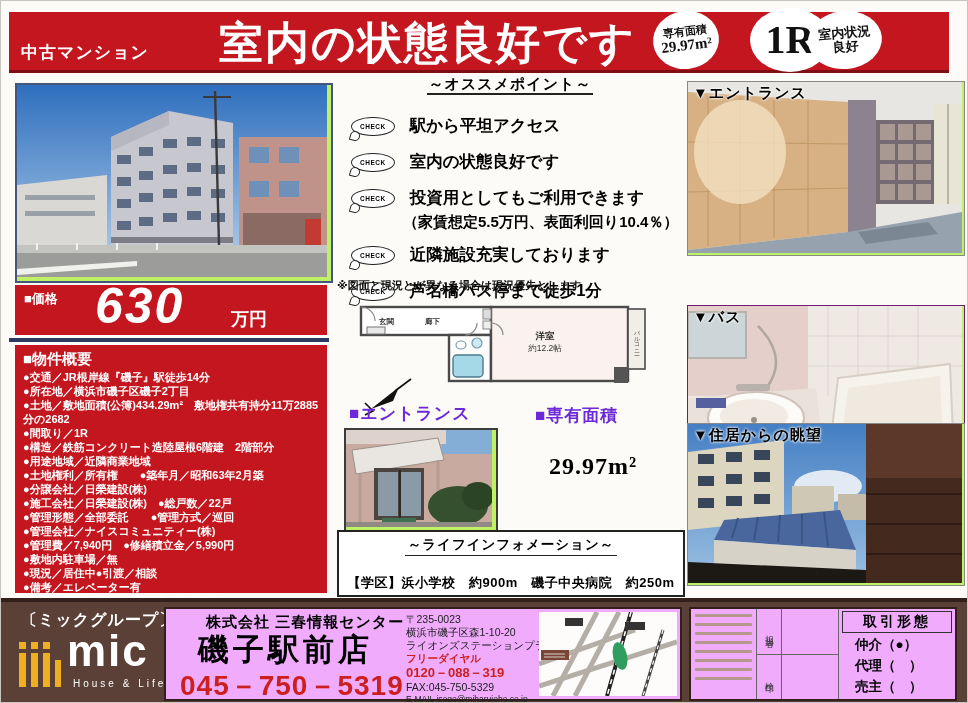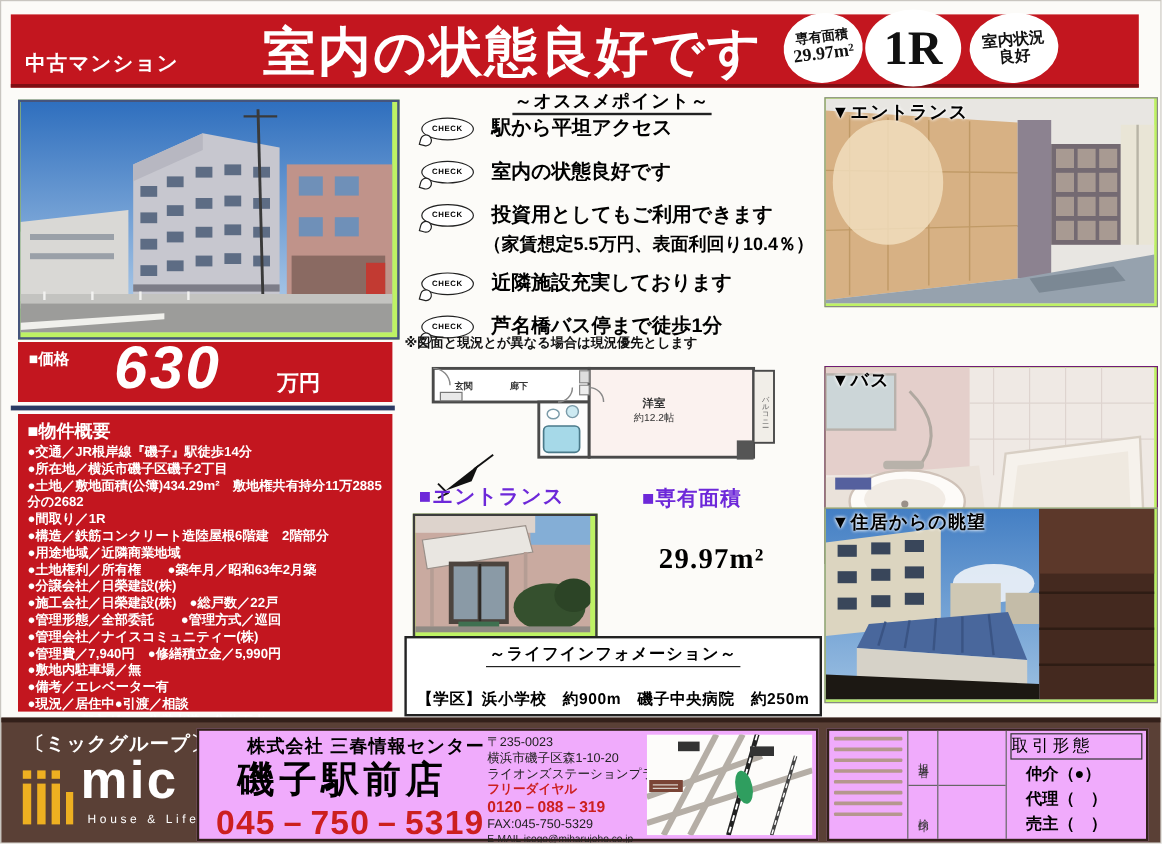--- a/index.html
+++ b/index.html
@@ -9,37 +9,37 @@
   
   .header-bar{position:absolute;left:8px;top:11px;width:940px;height:58px;background:#c3161f;border-bottom:3px solid #7e0e13;}
   .category{position:absolute;left:12px;bottom:6px;color:#fff;font-weight:bold;font-size:17px;letter-spacing:1px;}
   .main-title{position:absolute;left:210px;top:2px;color:#fff;font-size:44px;font-weight:bold;
               font-family:"Liberation Serif","DejaVu Serif",serif;letter-spacing:2px;white-space:nowrap;}
   .badge{position:absolute;background:#fff;border-radius:50%;display:flex;flex-direction:column;
          align-items:center;justify-content:center;color:#111;text-align:center;line-height:1.05;
          font-family:"Liberation Serif","DejaVu Serif",serif;font-weight:bold;}
   .badge-area{left:644px;top:-1px;width:66px;height:58px;transform:rotate(-7deg);}
   .badge-area .l1{font-size:11px;} .badge-area .l2{font-size:15px;}
-  .badge-1r{left:712px;top:-4px;width:80px;height:64px;font-size:40px;}
+  .badge-1r{left:741px;top:-4px;width:80px;height:64px;font-size:40px;}
   .badge-cond{left:799px;top:-1px;width:74px;height:58px;transform:rotate(-5deg);font-size:13px;}
   
   .photo{position:absolute;overflow:hidden;background:#bef264;}
   .photo svg{display:block;}
   .photo-label{position:absolute;top:2px;left:5px;color:#000;font-weight:bold;font-size:15px;
                text-shadow:0 0 3px #fff,0 0 3px #fff;letter-spacing:1px;}
   .main-photo{left:14px;top:82px;width:314px;height:196px;border:2px solid #46557c;}
   .side-photo1{left:686px;top:80px;width:276px;height:173px;border:1px solid #888;}
   .side-photo2{left:686px;top:256px;width:276px;height:163px;border:1px solid #701a75;margin-top:48px;}
   .side-photo3{left:686px;top:422px;width:276px;height:161px;border:1px solid #888;}
   .ent-photo{left:343px;top:427px;width:150px;height:101px;border:2px solid #3c3c3c;}
   
   .points{position:absolute;left:336px;top:74px;width:346px;}
   .points-title{text-align:center;font-weight:bold;font-size:15px;letter-spacing:1px;}
   .points-title span{border-bottom:2px solid #222;padding:0 2px 1px;}
-  .points-list{margin-top:2px;}
+  .points-list{margin-top:21px;}
   .point-row{display:flex;align-items:center;gap:15px;margin:0 0 14px 14px;font-size:16.5px;font-weight:bold;}
   .check-bubble{flex:0 0 auto;border:1.6px solid #222;border-radius:50%;font-size:6.5px;font-weight:bold;
                 padding:5px 8px;letter-spacing:.5px;position:relative;background:#fff;}
   .check-bubble::after{content:"";position:absolute;left:-2px;bottom:-6px;width:8px;height:8px;
                 border:1.4px solid #222;border-radius:50% 50% 50% 0;background:#fff;transform:rotate(15deg);}
   .point-sub{margin:-10px 0 12px 66px;font-size:15px;font-weight:bold;}
   .fp-note{position:absolute;left:336px;top:277px;font-size:11px;font-weight:bold;color:#111;}
   
   .price-box{position:absolute;left:14px;top:284px;width:312px;height:50px;background:#c3161f;color:#fff;}
   .price-label{position:absolute;left:9px;top:5px;font-size:13px;font-weight:bold;}
@@ -81,21 +81,21 @@
   .map-wrap{position:absolute;right:3px;top:3px;width:138px;height:84px;}
   .fineprint{width:66px;border-right:1px solid #666;padding:5px 4px;box-sizing:border-box;}
   .fp-bar{height:3px;background:#b5978e;margin-bottom:6px;border-radius:1px;}
   .staffcol{width:24px;border-right:1px solid #666;display:flex;flex-direction:column;}
   .staffcell{flex:1;display:flex;align-items:center;justify-content:center;writing-mode:vertical-rl;
              font-size:9px;color:#333;letter-spacing:2px;}
   .staffcell.top{border-bottom:1px solid #666;}
   .blankcol{width:56px;border-right:1px solid #666;display:flex;flex-direction:column;}
   .blankcell{flex:1;} .blankcell.top{border-bottom:1px solid #666;}
   .dealcol{flex:1;display:flex;flex-direction:column;}
-  .deal-head{margin:2px 3px 0;border:1.5px solid #333;text-align:left;font-size:14px;font-weight:normal;
+  .deal-head{margin:2px 3px 0;border:1.5px solid #333;text-align:center;font-size:14px;font-weight:bold;
              letter-spacing:3px;padding:1px 0;}
   .deal-opts{padding:2px 0 0 16px;font-size:13.5px;font-weight:bold;line-height:1.55;}
 </style>
 </head>
 <body>
 
 <div class="flyer">
 
   <div class="header-bar">
     <span class="category">中古マンション</span>
@@ -216,22 +216,22 @@
         <div class="ov-line">●間取り／1R</div>
         <div class="ov-line">●構造／鉄筋コンクリート造陸屋根6階建　2階部分</div>
         <div class="ov-line">●用途地域／近隣商業地域</div>
         <div class="ov-line">●土地権利／所有権　　●築年月／昭和63年2月築</div>
         <div class="ov-line">●分譲会社／日榮建設(株)</div>
         <div class="ov-line">●施工会社／日榮建設(株)　●総戸数／22戸</div>
         <div class="ov-line">●管理形態／全部委託　　●管理方式／巡回</div>
         <div class="ov-line">●管理会社／ナイスコミュニティー(株)</div>
         <div class="ov-line">●管理費／7,940円　●修繕積立金／5,990円</div>
         <div class="ov-line">●敷地内駐車場／無</div>
+        <div class="ov-line">●現況／居住中●引渡／相談</div>
         <div class="ov-line">●備考／エレベーター有</div>
-        <div class="ov-line">●現況／居住中●引渡／相談</div>
         <div class="ov-line">　　　　都市ガス・公営水道・公共下水</div>
       </div>
   </div>
 
   <div class="floorplan">
     <svg width="346" height="124" viewBox="0 0 346 124">
       <g stroke="#4a4a4a" stroke-width="2.4" fill="#ffffff">
         <rect x="24" y="14" width="130" height="28"></rect>
         <rect x="112" y="42" width="42" height="46" fill="#fdfdfd"></rect>
         <rect x="154" y="14" width="137" height="74" fill="#fbf2ef"></rect>

